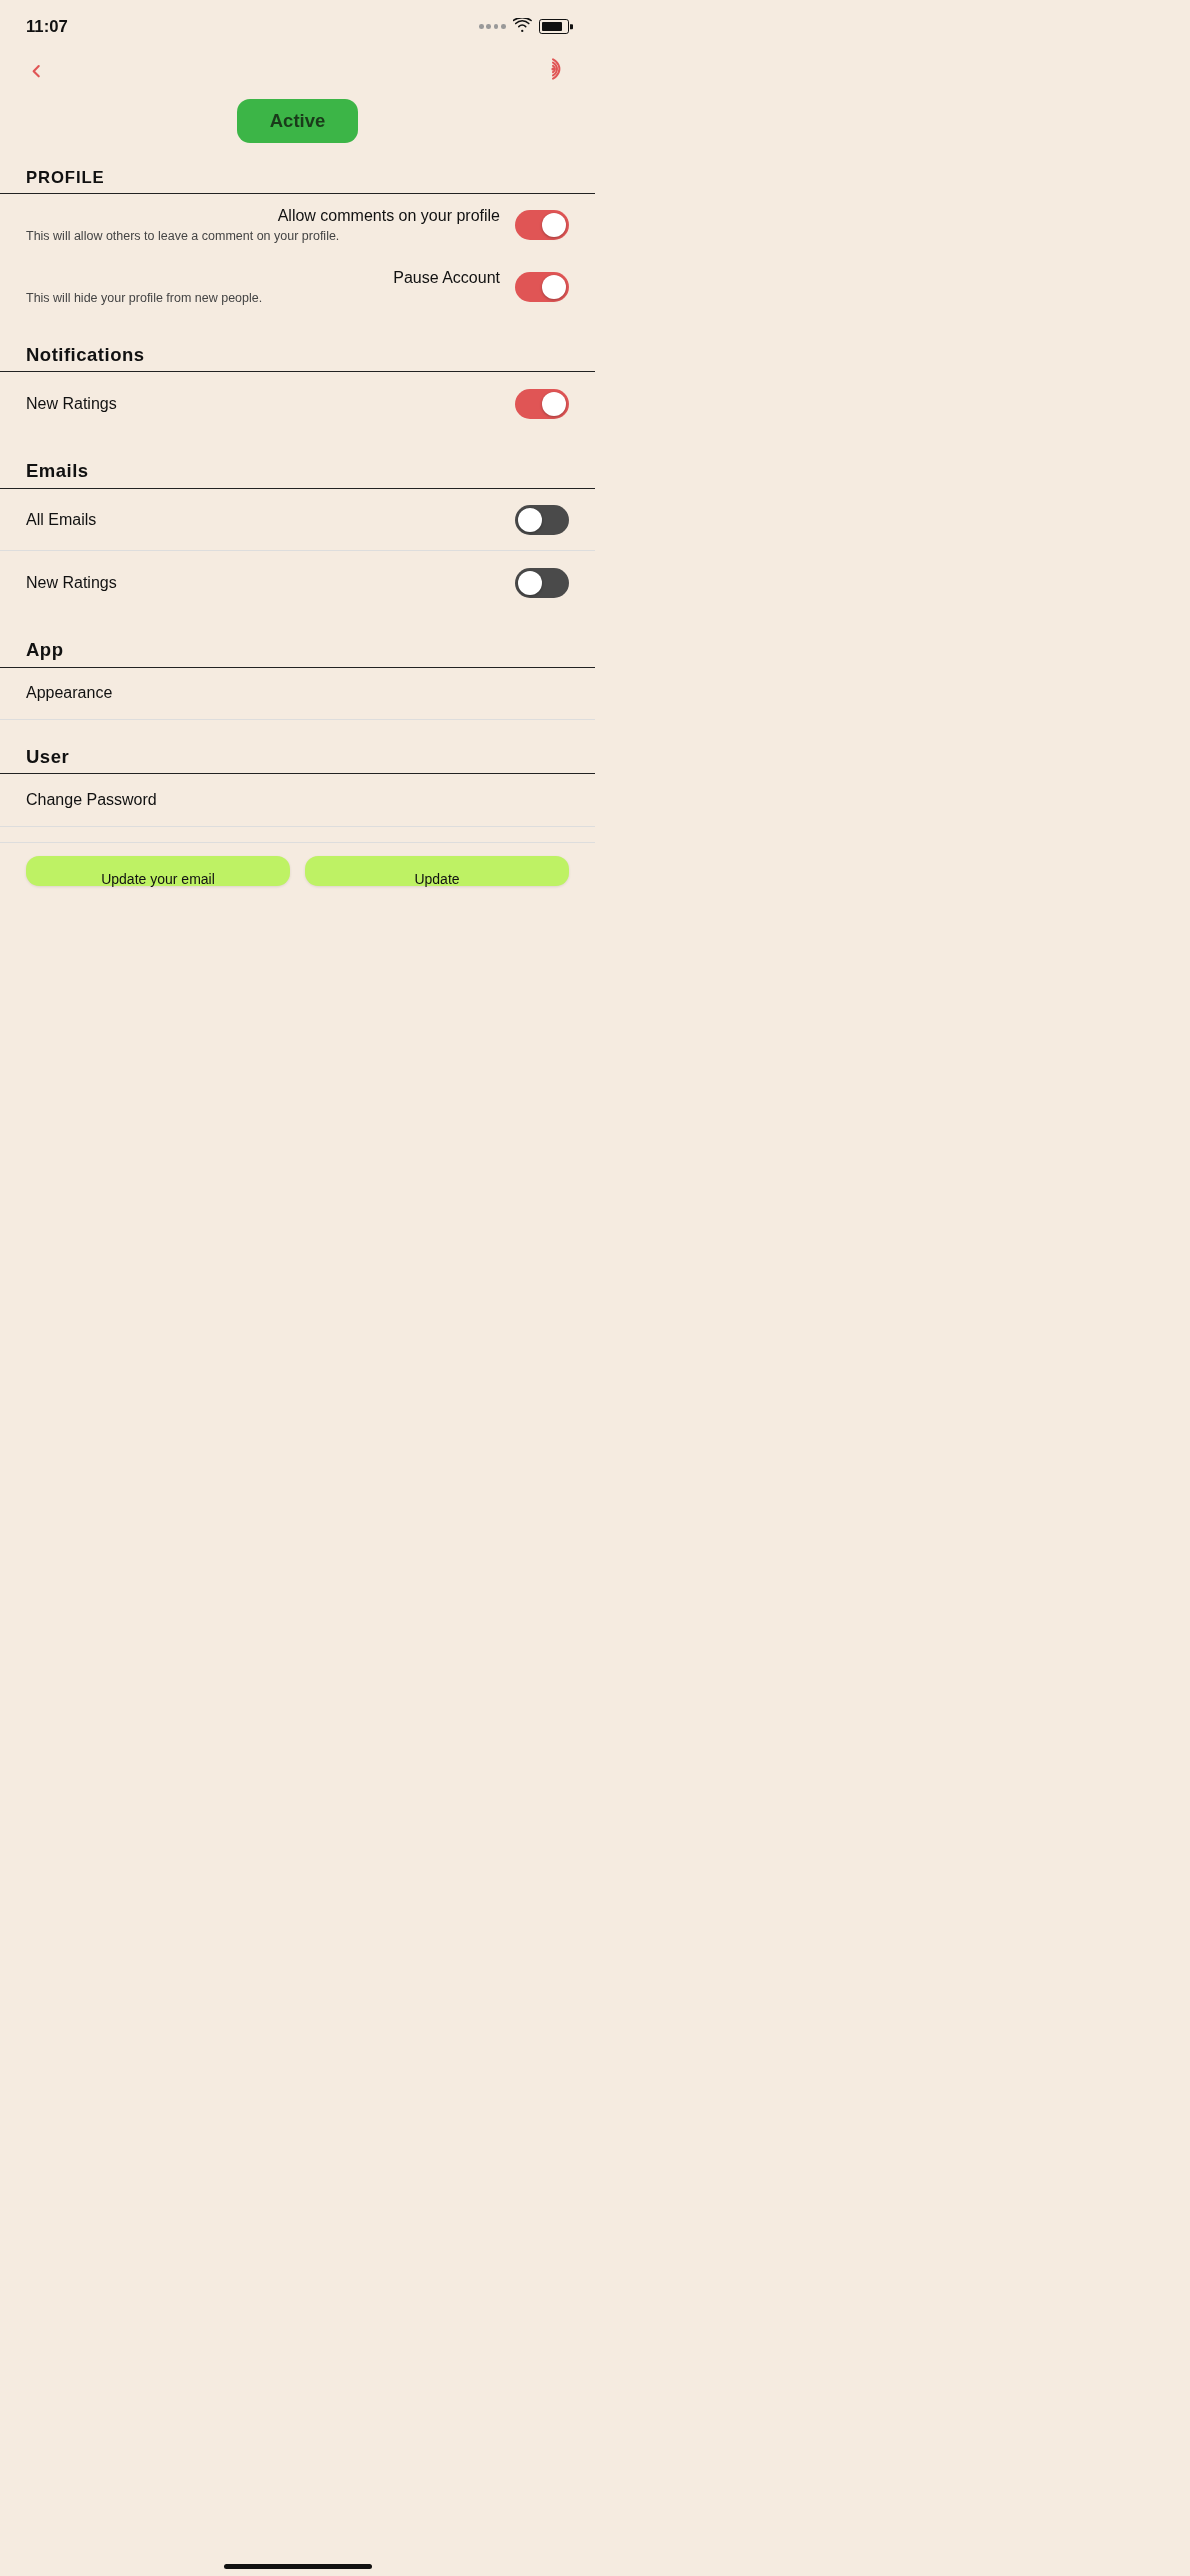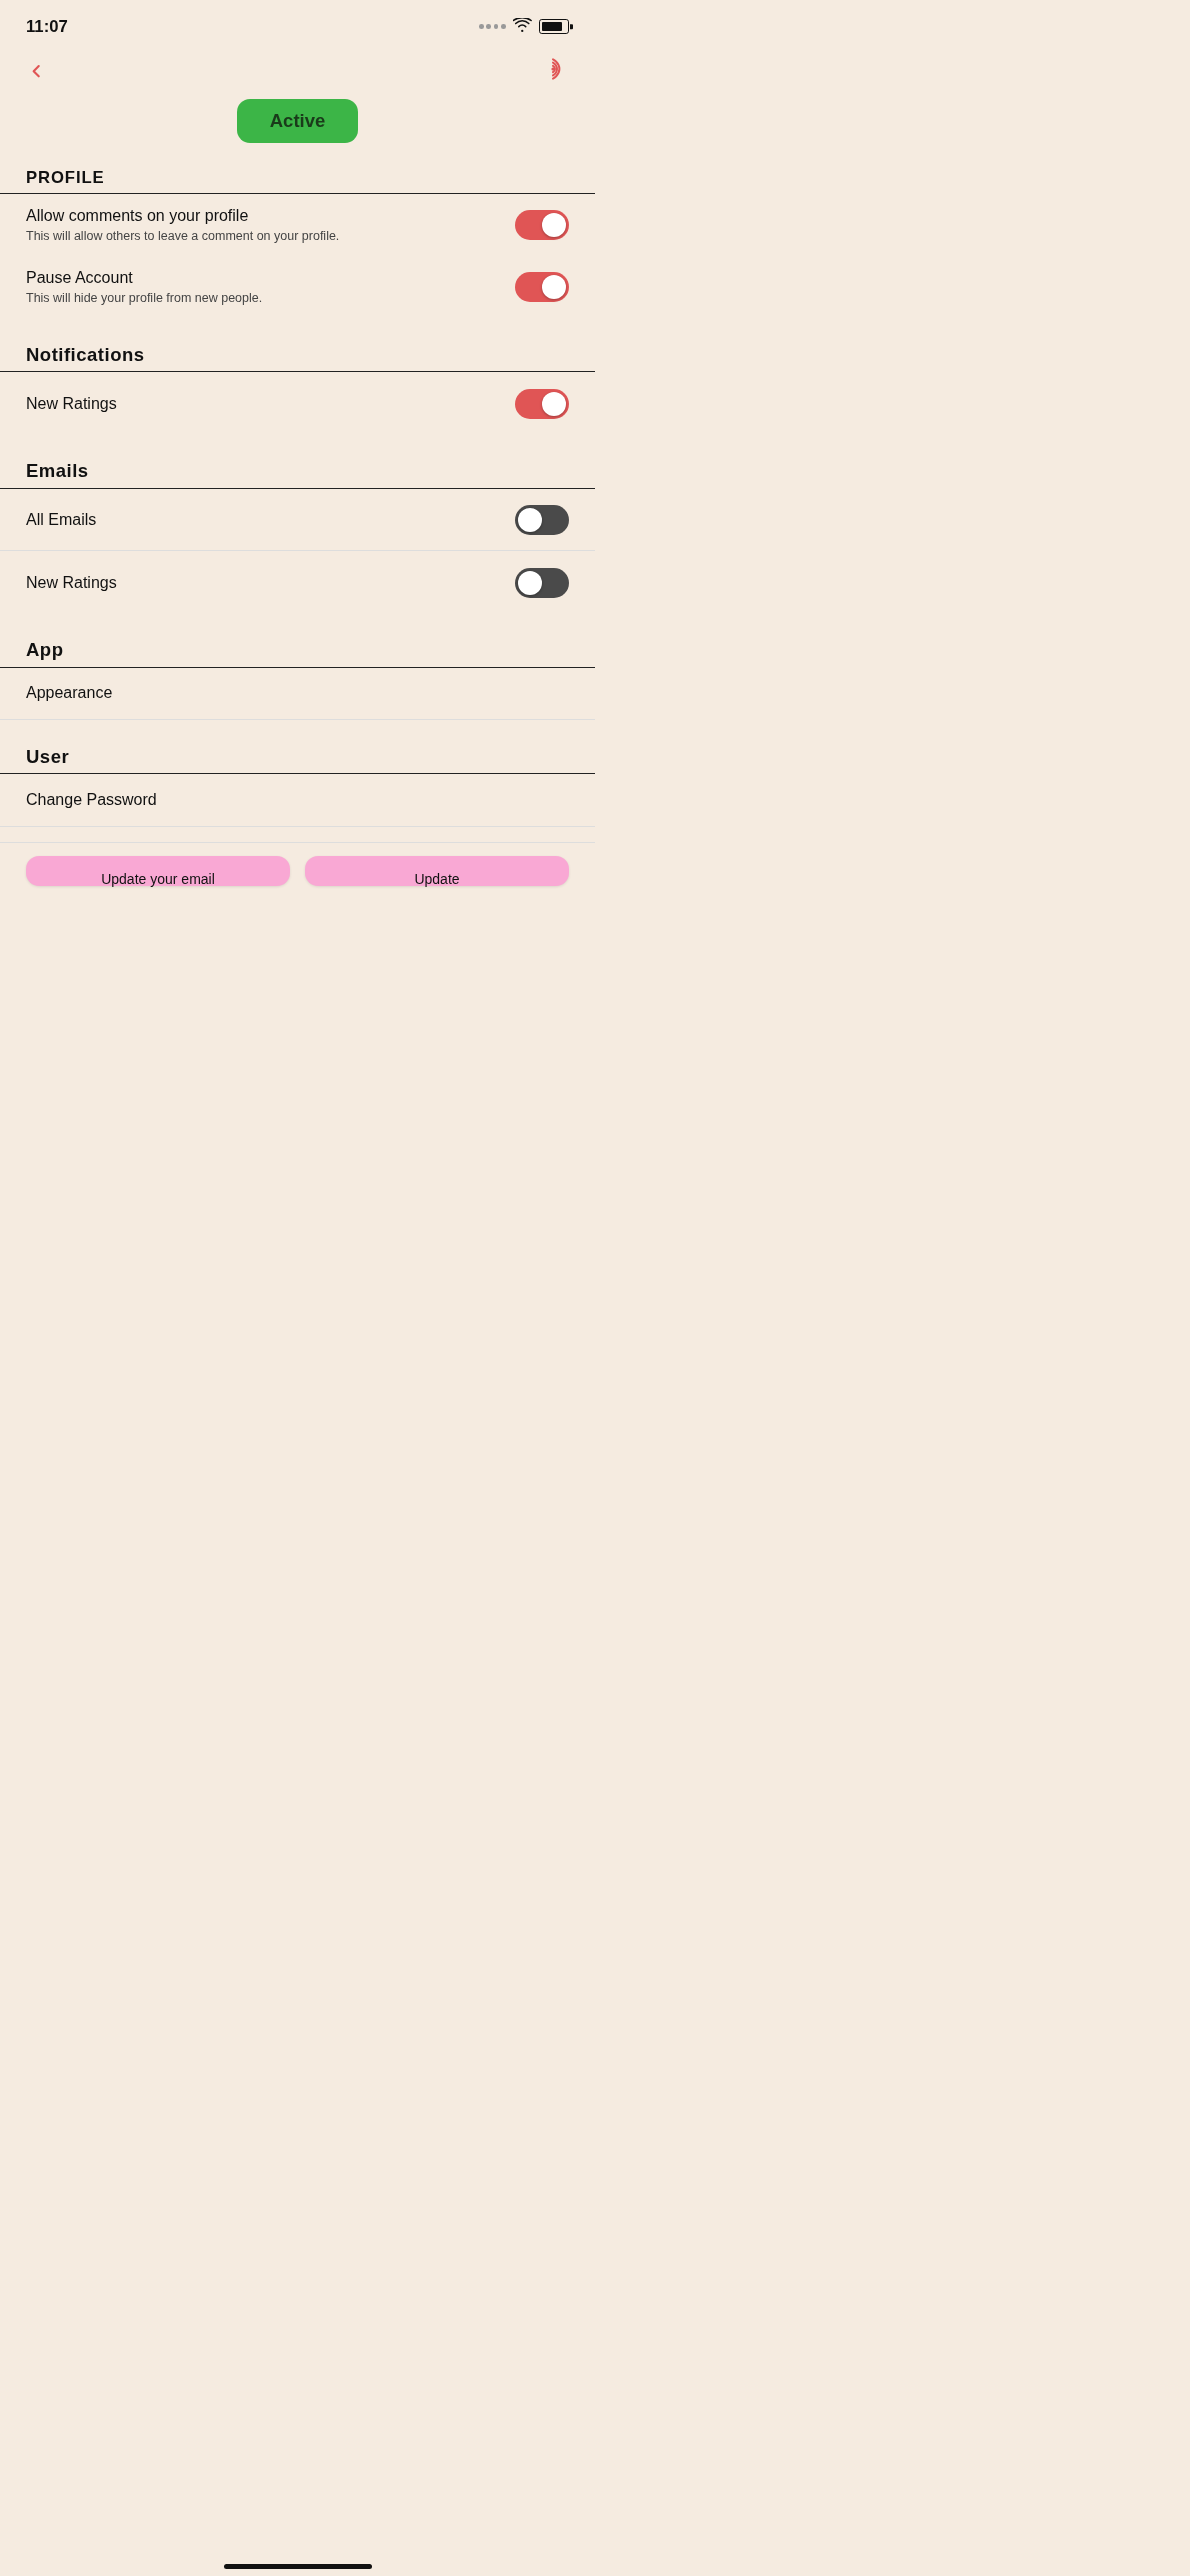--- a/index.html
+++ b/index.html
@@ -126,20 +126,21 @@
     .setting-row-with-desc {
       padding: 13px 26px 13px 26px;
     }
     .setting-info {
       flex: 1;
     }
     .setting-label {
       font-size: 16px;
       color: #111;
       font-weight: 400;
+      text-align: right;
     }
     .setting-desc {
       font-size: 12.5px;
       color: #444;
       margin-top: 3.7px;
     }
 
     
     .toggle {
       width: 54px;
@@ -188,21 +189,21 @@
 
     
     .bottom-actions {
       display: flex;
       gap: 15px;
       padding: 13px 26px;
       border-top: 0.9px solid #ddd;
     }
     .action-btn {
       flex: 1;
-      background: #f9a8d4;
+      background: #bef264;
       border: none;
       border-radius: 13px;
       padding: 15px;
       font-size: 14px;
       font-weight: 500;
       color: #111;
       text-align: center;
       cursor: pointer;
       box-shadow: 0 0.9px 2.8px rgba(0,0,0,0.1);
     }

